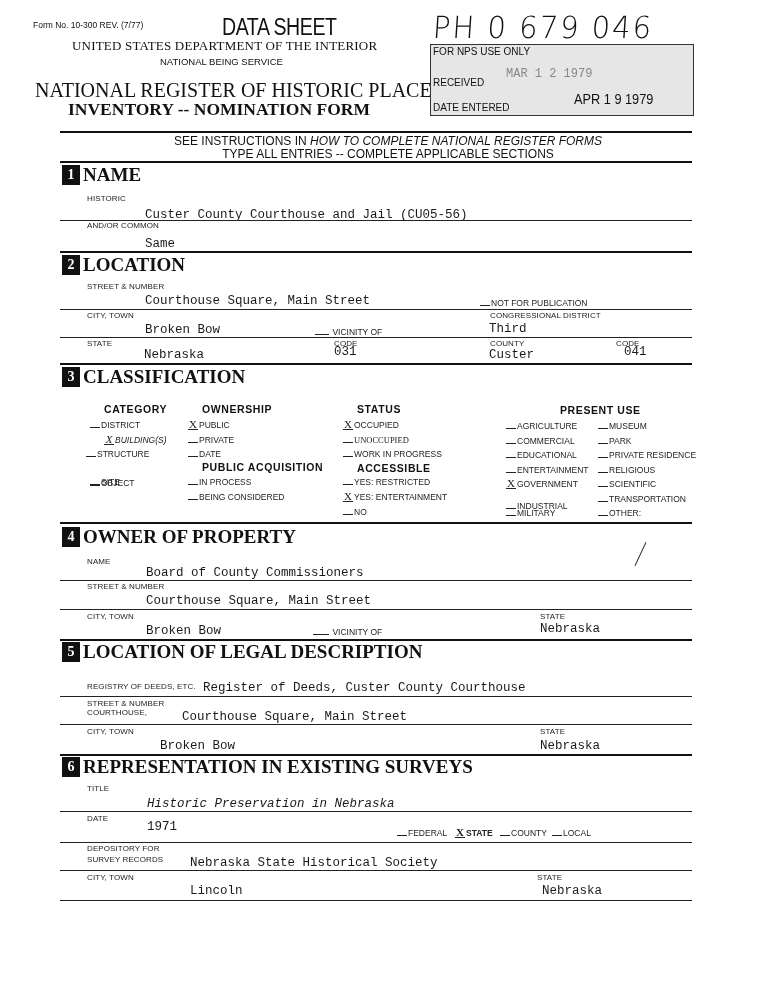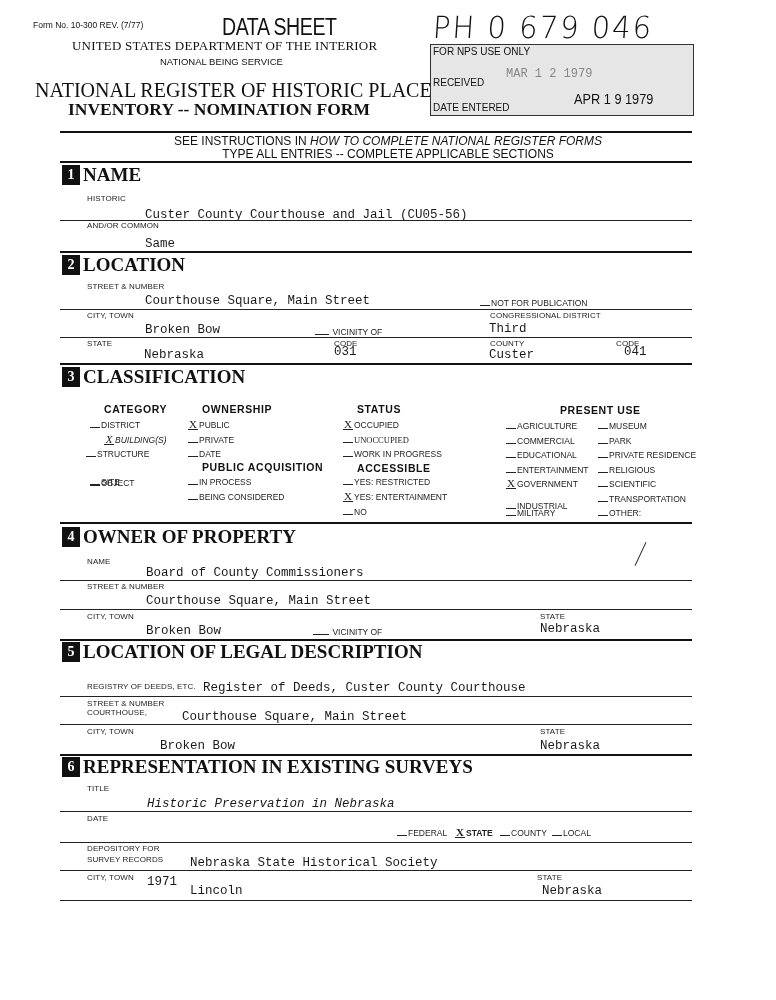--- a/index.html
+++ b/index.html
@@ -177,21 +177,21 @@
 <div class="hr thick" style="top:754px;"></div>
 
 <div class="sec-title" style="top:756px;">
   <span class="sec-num">6</span>
   <span>REPRESENTATION IN EXISTING SURVEYS</span>
 </div>
 <div class="lbl" style="left:87px;top:784px;">TITLE</div>
 <div class="val" style="left:147px;top:797px;font-style:italic;">Historic Preservation in Nebraska</div>
 <div class="hr" style="top:811px;"></div>
 <div class="lbl" style="left:87px;top:814px;">DATE</div>
-<div class="val" style="left:147px;top:875px;">1971</div>
+<div class="val" style="left:147px;top:820px;">1971</div>
 <div id="levels-list">
     <div class="chk" style="left: 397px; top: 828px;"><span class="mark empty"></span><span>FEDERAL</span></div>
     <div class="chk" style="left: 455px; top: 828px; font-weight: bold;"><span class="mark">X</span><span>STATE</span></div>
     <div class="chk" style="left: 500px; top: 828px;"><span class="mark empty"></span><span>COUNTY</span></div>
     <div class="chk" style="left: 552px; top: 828px;"><span class="mark empty"></span><span>LOCAL</span></div>
   </div>
 <div class="hr" style="top:842px;"></div>
 <div class="lbl" style="left:87px;top:844px;">DEPOSITORY FOR</div>
 <div class="lbl" style="left:87px;top:855px;">SURVEY RECORDS</div>
 <div class="val" style="left:190px;top:856px;">Nebraska State Historical Society</div>

